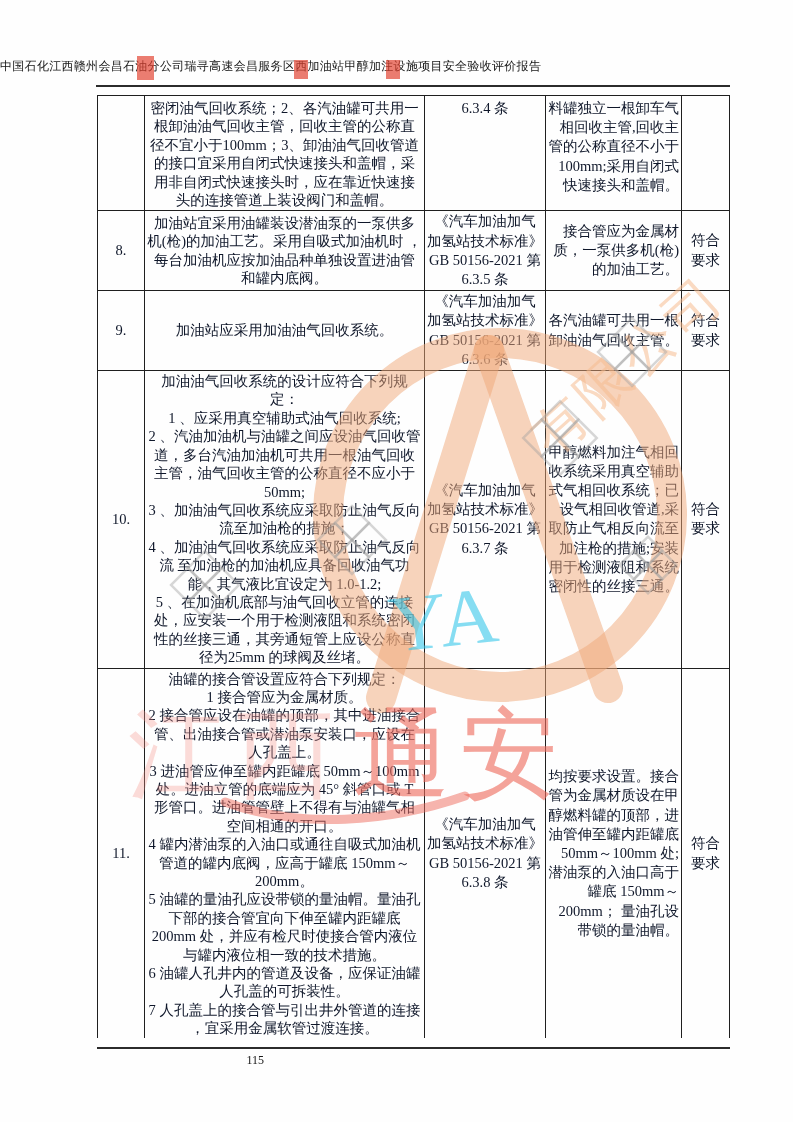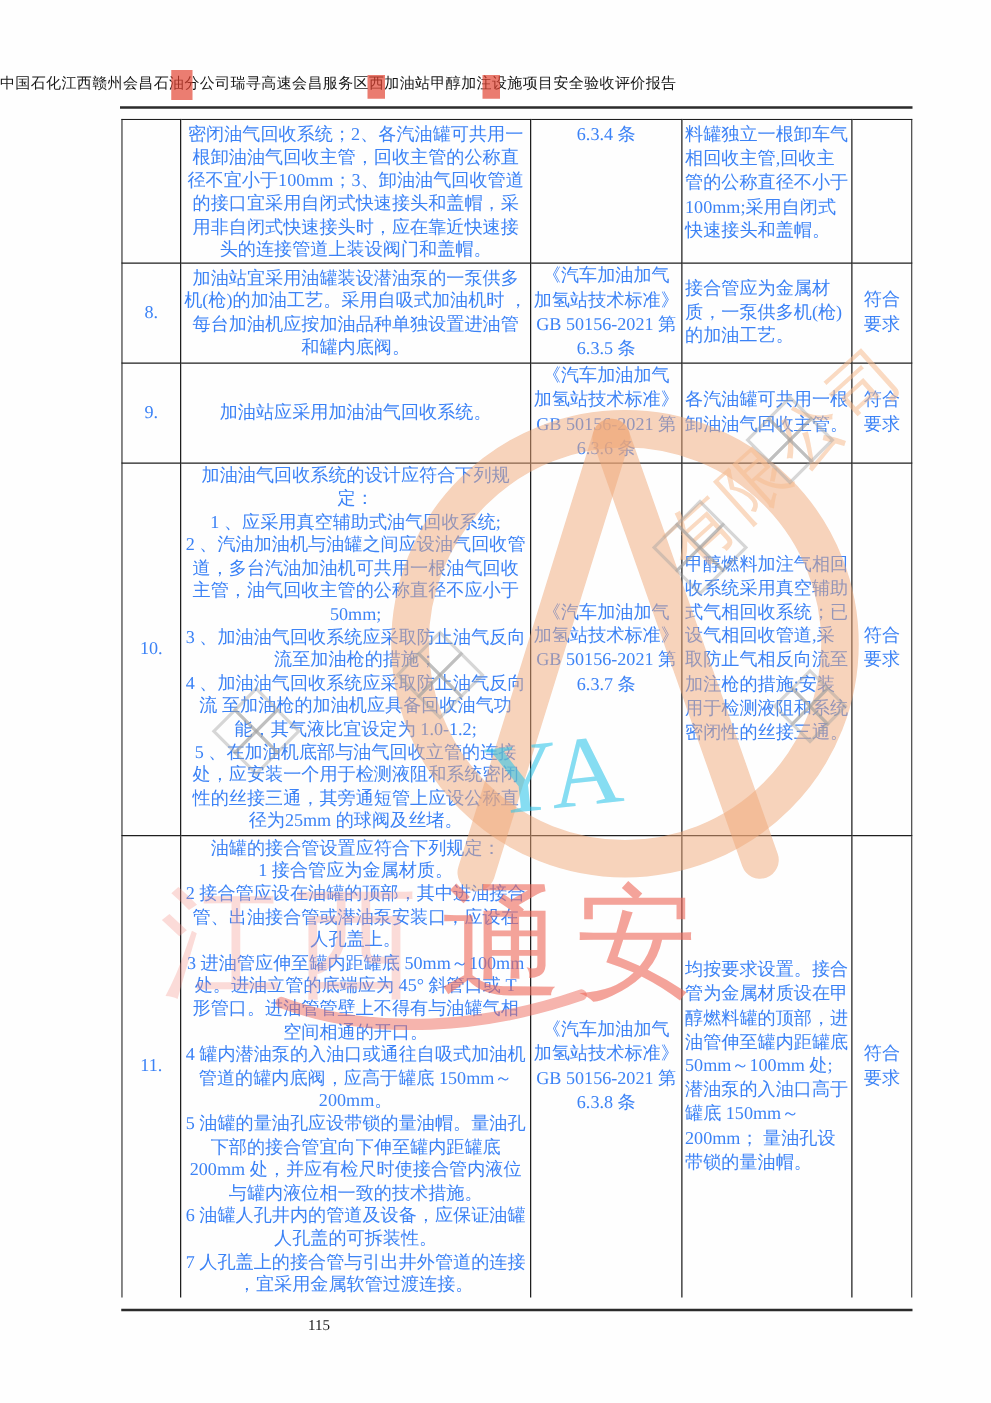--- a/index.html
+++ b/index.html
@@ -15,26 +15,26 @@
   .header-rule{
     position:absolute;top:85px;left:96px;width:634px;height:0;
     border-top:2px solid #2b2b2b;
   }
   .table-wrap{
     position:absolute;top:95px;left:97px;width:633px;height:943px;overflow:hidden;
   }
   table.eval{border-collapse:collapse;table-layout:fixed;width:632px;}
   table.eval td{
     border:1.4px solid #1f1f1f;box-sizing:border-box;overflow:hidden;
-    font-size:14.5px;color:#3b82f6;vertical-align:middle;padding:1px 2px;
+    font-size:14.5px;color:#0f172a;vertical-align:middle;padding:1px 2px;
   }
   td.no{text-align:center;line-height:19px;}
   td.content{text-align:center;white-space:pre-line;line-height:18.4px;}
   td.standard{text-align:center;white-space:pre-line;line-height:19.2px;}
-  td.eval-c{text-align:left;white-space:pre-line;line-height:19.2px;}
+  td.eval-c{text-align:right;white-space:pre-line;line-height:19.2px;}
   td.result{text-align:center;line-height:19.5px;padding:1px 7px;}
   tr.r0{height:111px;} tr.r0 td{vertical-align:top;padding-top:3px;}
   tr.r1{height:77px;}
   tr.r2{height:68px;}
   tr.r3{height:293px;}
   tr.r4{height:357px;}
   .footer{
     position:absolute;top:1047px;left:97px;width:633px;
     border-top:2px solid #2b2b2b;padding-top:4px;
     display:grid;grid-template-columns:1fr auto 1fr;align-items:baseline;

